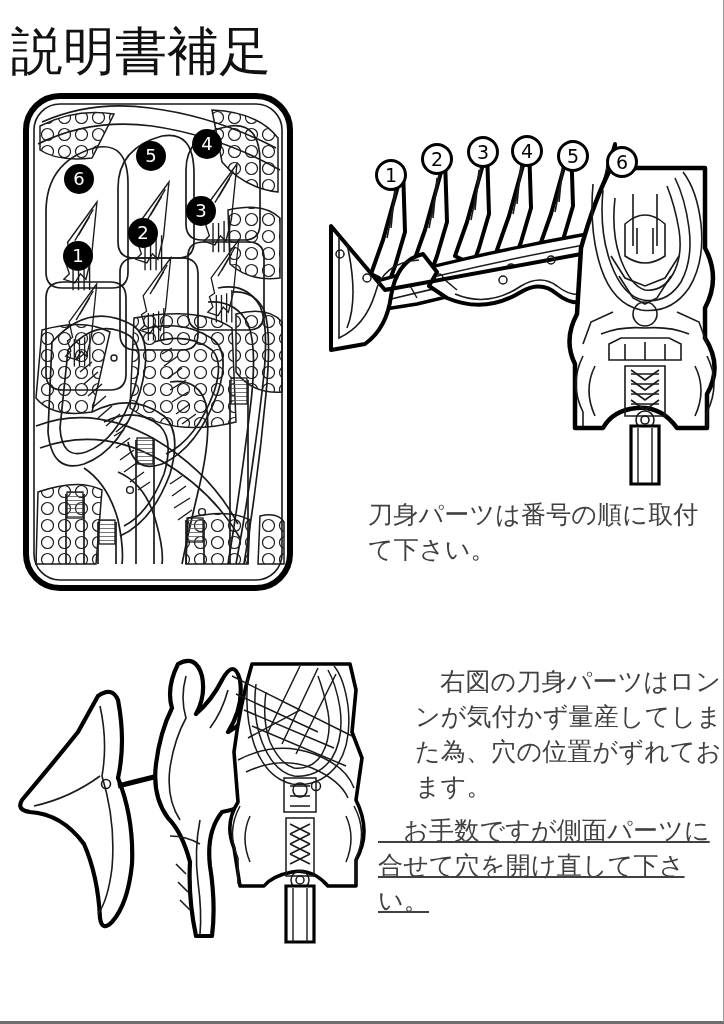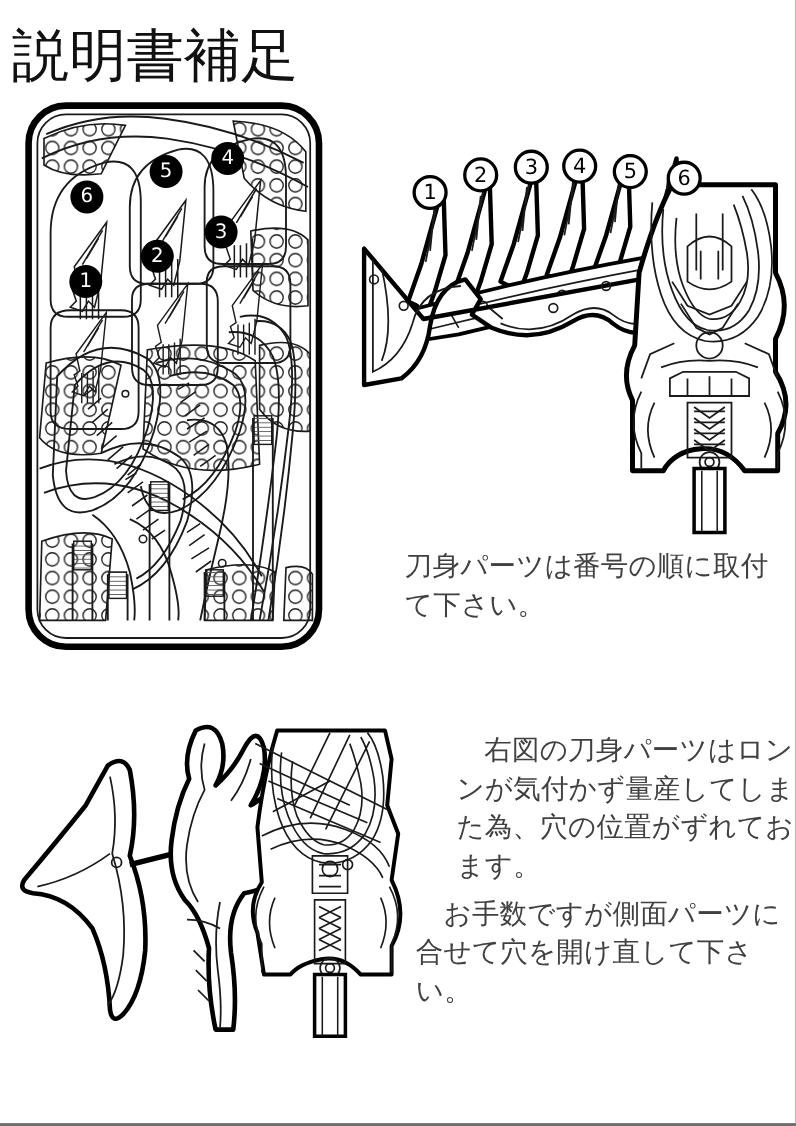--- a/index.html
+++ b/index.html
@@ -44,21 +44,21 @@
   
   .bodytext {
     position: absolute;
     font-size: 25px;
     line-height: 35px;
     letter-spacing: 0.2px;
     color: #404040;
   }
   #instr-1 { left: 368px; top: 497px; width: 350px; }
   #instr-2 { left: 378px; top: 664px; width: 344px; margin-left: 37px; }
-  #instr-3 { left: 378px; top: 813px; width: 344px; }
+  #instr-3 { left: 378px; top: 813px; width: 344px; text-decoration: underline; }
 
   
   .art { position: absolute; display: block; }
   #sprue-art   { left: 22px;  top: 92px;  width: 272px; height: 500px; }
   #blade-art   { left: 325px; top: 128px; width: 399px; height: 360px; }
   #explode-art { left: 0px;   top: 636px; width: 380px; height: 340px; }
 
   
   .badge-filled {
     position: absolute;

